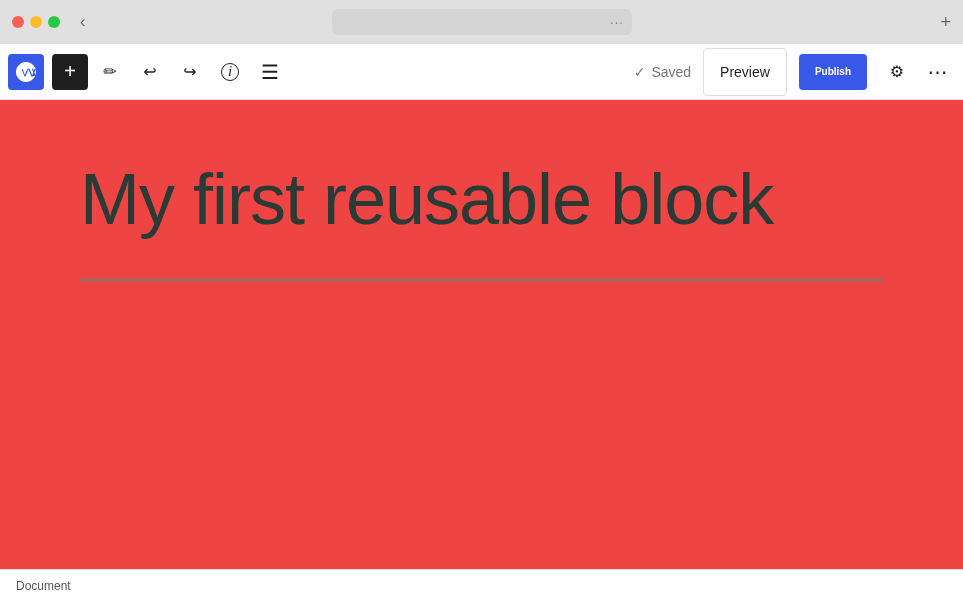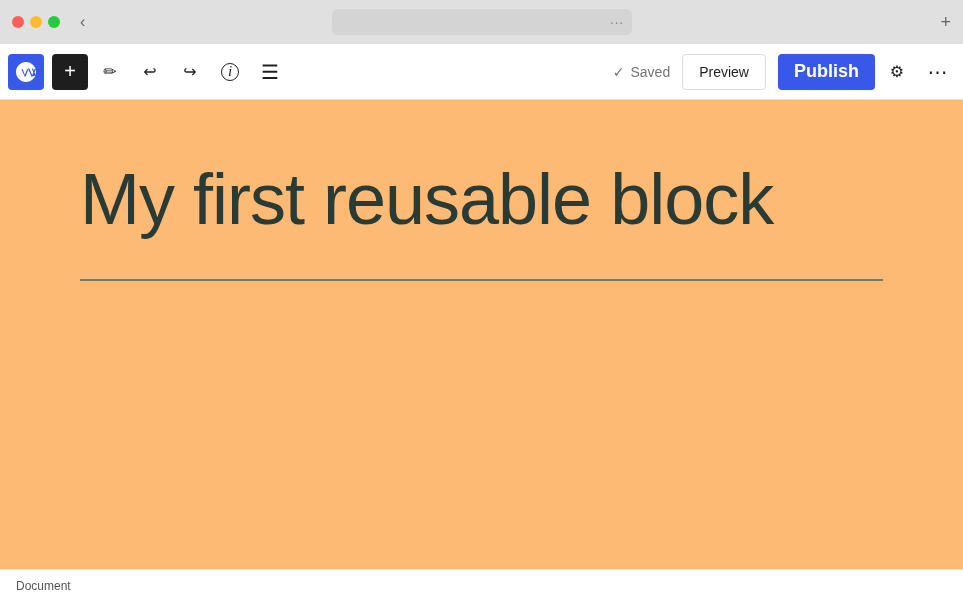--- a/index.html
+++ b/index.html
@@ -130,46 +130,47 @@
     .saved-status {
       display: flex;
       align-items: center;
       gap: 6px;
       color: #757575;
       font-size: 14px;
       margin-right: 8px;
     }
 
     .preview-btn {
-      height: 36px;
+      height: 48px;
       padding: 0 16px;
       border: 1px solid #ddd;
       border-radius: 4px;
       background: white;
       cursor: pointer;
       font-size: 14px;
       color: #1e1e1e;
       margin-right: 8px;
     }
 
     .publish-btn {
       height: 36px;
       padding: 0 16px;
       border: none;
       border-radius: 4px;
       background: #3858e9;
       cursor: pointer;
-      font-size: 18px;
+      font-size: 10px;
       font-weight: 600;
       color: white;
+      margin-right: 8px;
     }
 
     
     .editor-canvas {
-      background: #fdba74;
+      background: #ef4444;
       height: calc(601px - 44px - 56px - 32px);
       padding: 60px 80px 40px;
       position: relative;
     }
 
     .page-title {
       font-size: 72px;
       font-weight: 300;
       color: #2a3a35;
       line-height: 1.1;

